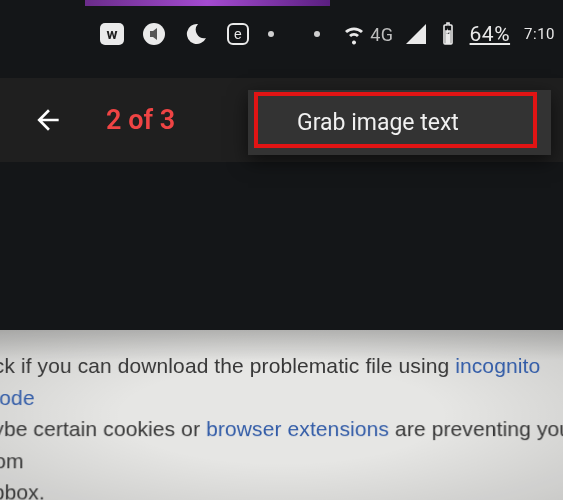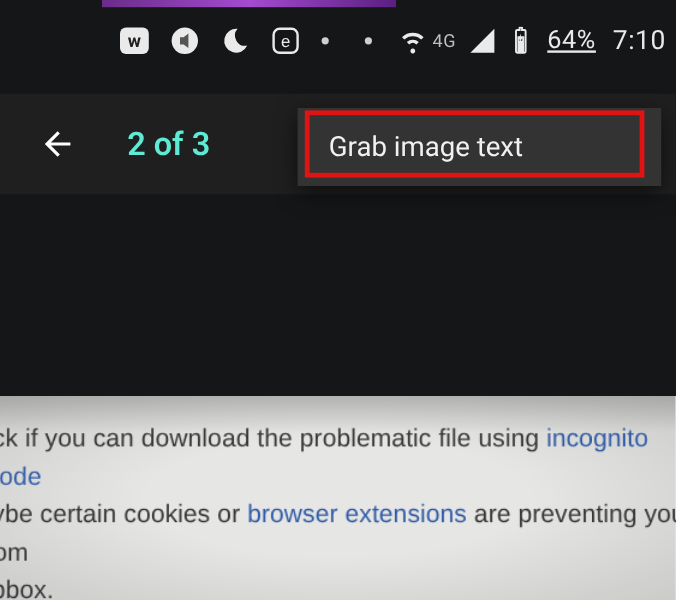--- a/index.html
+++ b/index.html
@@ -9,32 +9,32 @@
   .accent-strip { position: absolute; top: 0; left: 85px; width: 245px; height: 6px; background: linear-gradient(90deg,#6a2c8a,#a44bd0,#5a1f80); }
 
   
   .statusbar { position: absolute; top: 18px; left: 0; right: 0; height: 32px; display: flex; align-items: center; color: #e9e9e9; font-size: 20px; }
   .status-left { display: flex; align-items: center; gap: 18px; padding-left: 100px; }
   .status-right { margin-left: auto; display: flex; align-items: center; gap: 8px; padding-right: 8px; letter-spacing: 0.5px; }
   .sb-icon { width: 24px; height: 24px; display: inline-flex; align-items: center; justify-content: center; }
   .sb-icon svg { width: 24px; height: 24px; fill: #eaeaea; }
   .icon-badge { background:#eaeaea; color:#202020; border-radius:5px; width:24px; height:22px; display:inline-flex; align-items:center; justify-content:center; font-weight:700; font-size:15px; }
   .dot { width:6px; height:6px; border-radius:50%; background:#cfcfcf; display:inline-block; }
-  .net-label { font-size:15px; color:#bdbdbd; margin-left:-4px; margin-right:2px;}
+  .net-label { font-size:18px; color:#bdbdbd; margin-left:-4px; margin-right:2px;}
   .battery-pct { font-size:21px; margin-left:2px;text-decoration:underline; }
-  .clock { font-size:22px; margin-left:6px; }
+  .clock { font-size:15px; margin-left:6px; }
 
   
   .appbar { position:absolute; top:78px; left:0; right:0; height:84px; background:#1f1f1f; display:flex; align-items:center; padding-left:26px; }
   .back-btn { width:44px; height:44px; display:flex; align-items:center; justify-content:center; }
   .back-btn svg { width:32px; height:32px; fill:#fefefe; }
-  .counter { color:#5eead4; font-size:27px; font-weight:600; margin-left:36px; }
+  .counter { color:#ef4444; font-size:27px; font-weight:600; margin-left:36px; }
 
   
-  .menu { position:absolute; top:90px; left:248px; right:12px; background:#333333; box-shadow:0 6px 18px rgba(0,0,0,0.6); }
+  .menu { position:absolute; top:90px; left:248px; right:12px; background:#333333; box-shadow:0 6px 18px rgba(0,0,0,0.6);padding-left:23px; }
   .menu-item { color:#f1f1f1; font-size:23px; padding:19px 24px 19px 26px; cursor:pointer; }
   .hl { position:absolute; top:92px; left:254px; width:283px; height:56px; border:4px solid #e11414; pointer-events:none; }
 
   
   .preview { position:absolute; left:0; right:0; top:330px; bottom:0; background:#e9e9e7; overflow:hidden; padding:20px 0 0 0; filter:blur(0.2px) contrast(0.97); }
   .preview::before { content:""; position:absolute; inset:0; background:linear-gradient(180deg, rgba(0,0,0,0.18), rgba(0,0,0,0) 18%), radial-gradient(ellipse at center, rgba(255,255,255,0) 40%, rgba(0,0,0,0.12) 100%); pointer-events:none; }
   .preview p { font-family: Arial, "Segoe UI", sans-serif; color:#353535; font-size:21px; line-height:1.5; margin-left:-18px; margin-right:-20px; margin-bottom:28px; letter-spacing:0.1px; transform:perspective(1400px) rotateX(1.8deg); transform-origin:top; }
   .preview .kw { color:#2f5aa8; }
 </style>
 </head>

